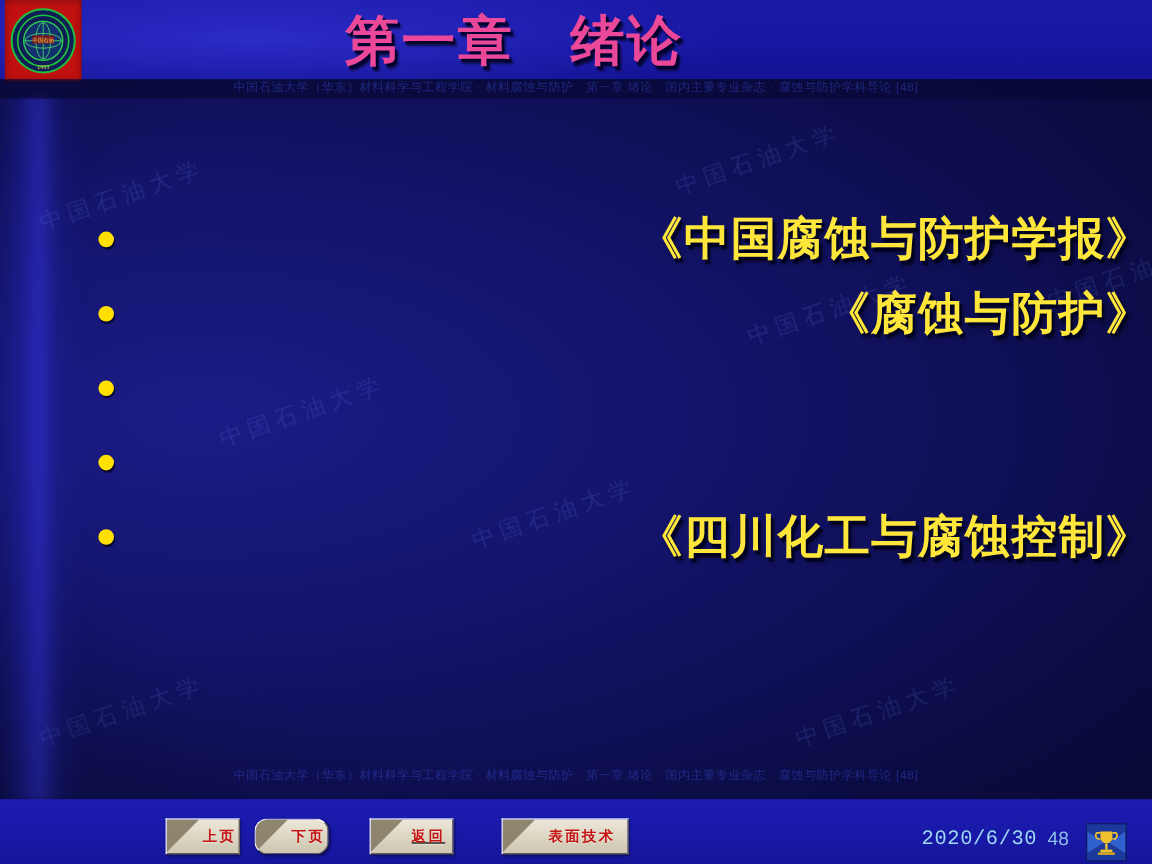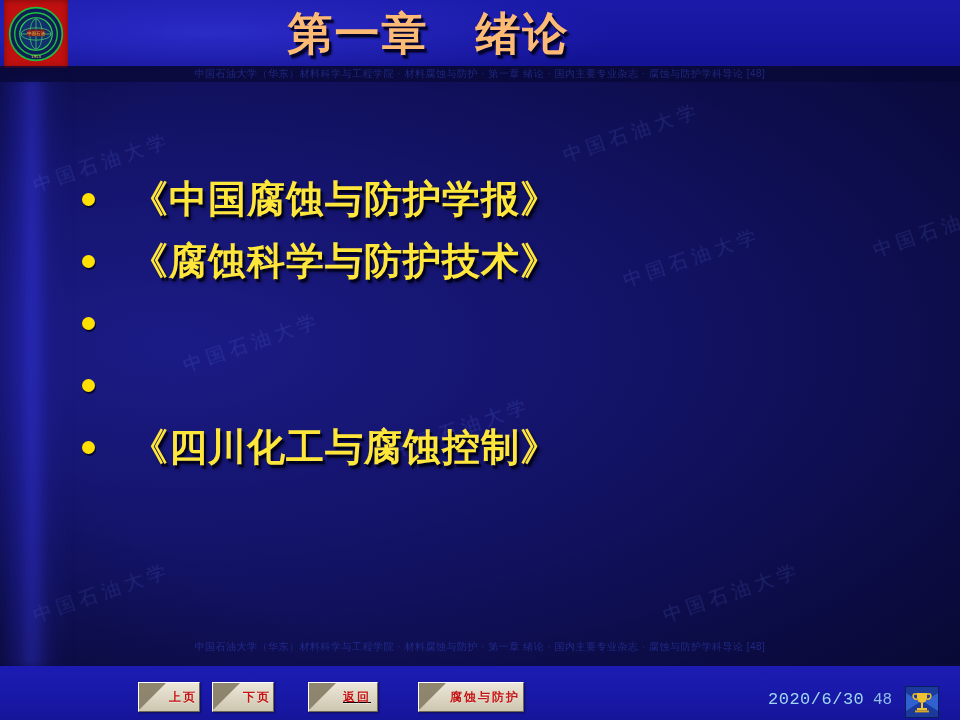--- a/index.html
+++ b/index.html
@@ -78,21 +78,21 @@
   }
   .banner-title {
     position: absolute;
     left: 0; top: 4px;
     width: 857px;
     text-align: center;
     font-family: "DejaVu Sans", "Liberation Sans", sans-serif;
     font-weight: bold;
     font-size: 45px;
     letter-spacing: 2px;
-    color: #fdba74;
+    color: #ec4899;
     text-shadow: 2px 3px 0 rgba(0,0,40,0.85), 3px 4px 2px rgba(0,0,0,0.6);
   }
 
   
   .logo-box {
     position: absolute;
     left: 4px; top: 0px;
     width: 64px; height: 68px;
     background: #c01010;
     box-shadow: inset 0 0 6px rgba(0,0,0,0.4);
@@ -138,20 +138,21 @@
     width: 960px;
     margin: 0; padding: 0;
     list-style: none;
   }
   .bullet-item {
     position: relative;
     height: 62px;
     padding-left: 130px;
     display: flex;
     align-items: center;
+    justify-content: flex-end;
   }
   .dot {
     position: absolute;
     left: 82px; top: 50%;
     width: 13px; height: 13px;
     margin-top: -6px;
     border-radius: 50%;
     background: #ffe000;
     box-shadow: 1px 2px 0 rgba(0,0,30,0.75);
   }
@@ -216,21 +217,21 @@
     position: absolute;
     left: 768px; top: 690px;
     font-family: Liberation Mono, monospace;
     font-size: 17px;
     color: #9fd8f2;
     letter-spacing: 0.5px;
   }
   .stamp-page {
     position: absolute;
     left: 873px; top: 691px;
-    font-family: Liberation Mono, monospace;
+    font-family: Liberation Sans, sans-serif;
     font-size: 16px;
     color: #8fbfe8;
     text-align: center;
   }
   .trophy-box {
     position: absolute;
     left: 905px; top: 686px;
     width: 32px; height: 30px;
     background: linear-gradient(135deg, #2a50c8 0%, #1e3ba0 50%, #16307f 100%);
     border: 1px solid #0b1d5a;
@@ -282,47 +283,47 @@
   <div class="strip strip-bot">中国石油大学（华东）材料科学与工程学院 · 材料腐蚀与防护 · 第一章 绪论 · 国内主要专业杂志 · 腐蚀与防护学科导论 [48]</div>
 
 
   <ul class="bullet-list">
     <li class="bullet-item">
       <span class="dot"></span>
       <span class="item-text">《中国腐蚀与防护学报》</span>
     </li>
     <li class="bullet-item">
       <span class="dot"></span>
-      <span class="item-text">《腐蚀科学与防护技术》</span>
+      <span class="item-text">《腐蚀与防护》</span>
     </li>
     <li class="bullet-item">
       <span class="dot"></span>
     </li>
     <li class="bullet-item">
       <span class="dot"></span>
     </li>
     <li class="bullet-item">
       <span class="dot"></span>
       <span class="item-text">《四川化工与腐蚀控制》</span>
     </li>
   </ul>
 
   <div class="footbar"></div>
 
   <div class="navbtn" style="left:138px; width:60px;">
     <span class="navbtn-label">上页</span>
   </div>
-  <div class="navbtn" style="left:212px; width:60px;">
+  <div class="navbtn" style="left:212px; width:60px;border-radius:11px;">
     <span class="navbtn-label">下页</span>
   </div>
   <div class="navbtn" style="left:308px; width:68px;text-decoration:underline;">
     <span class="navbtn-label">返回</span>
   </div>
   <div class="navbtn" style="left:418px; width:104px;">
-    <span class="navbtn-label">腐蚀与防护</span>
+    <span class="navbtn-label">表面技术</span>
   </div>
 
   <div class="stamp-date">2020/6/30</div>
   <div class="stamp-page">48</div>
 
   <div class="trophy-box">
     <svg viewBox="0 0 32 30" width="32" height="30">
       <polygon points="0,0 32,0 32,30 0,30" fill="#1b3a9c"></polygon>
       <polygon points="0,6 14,15 0,24" fill="#3a6fe0" opacity="0.75"></polygon>
       <polygon points="32,6 18,15 32,24" fill="#3a6fe0" opacity="0.75"></polygon>

